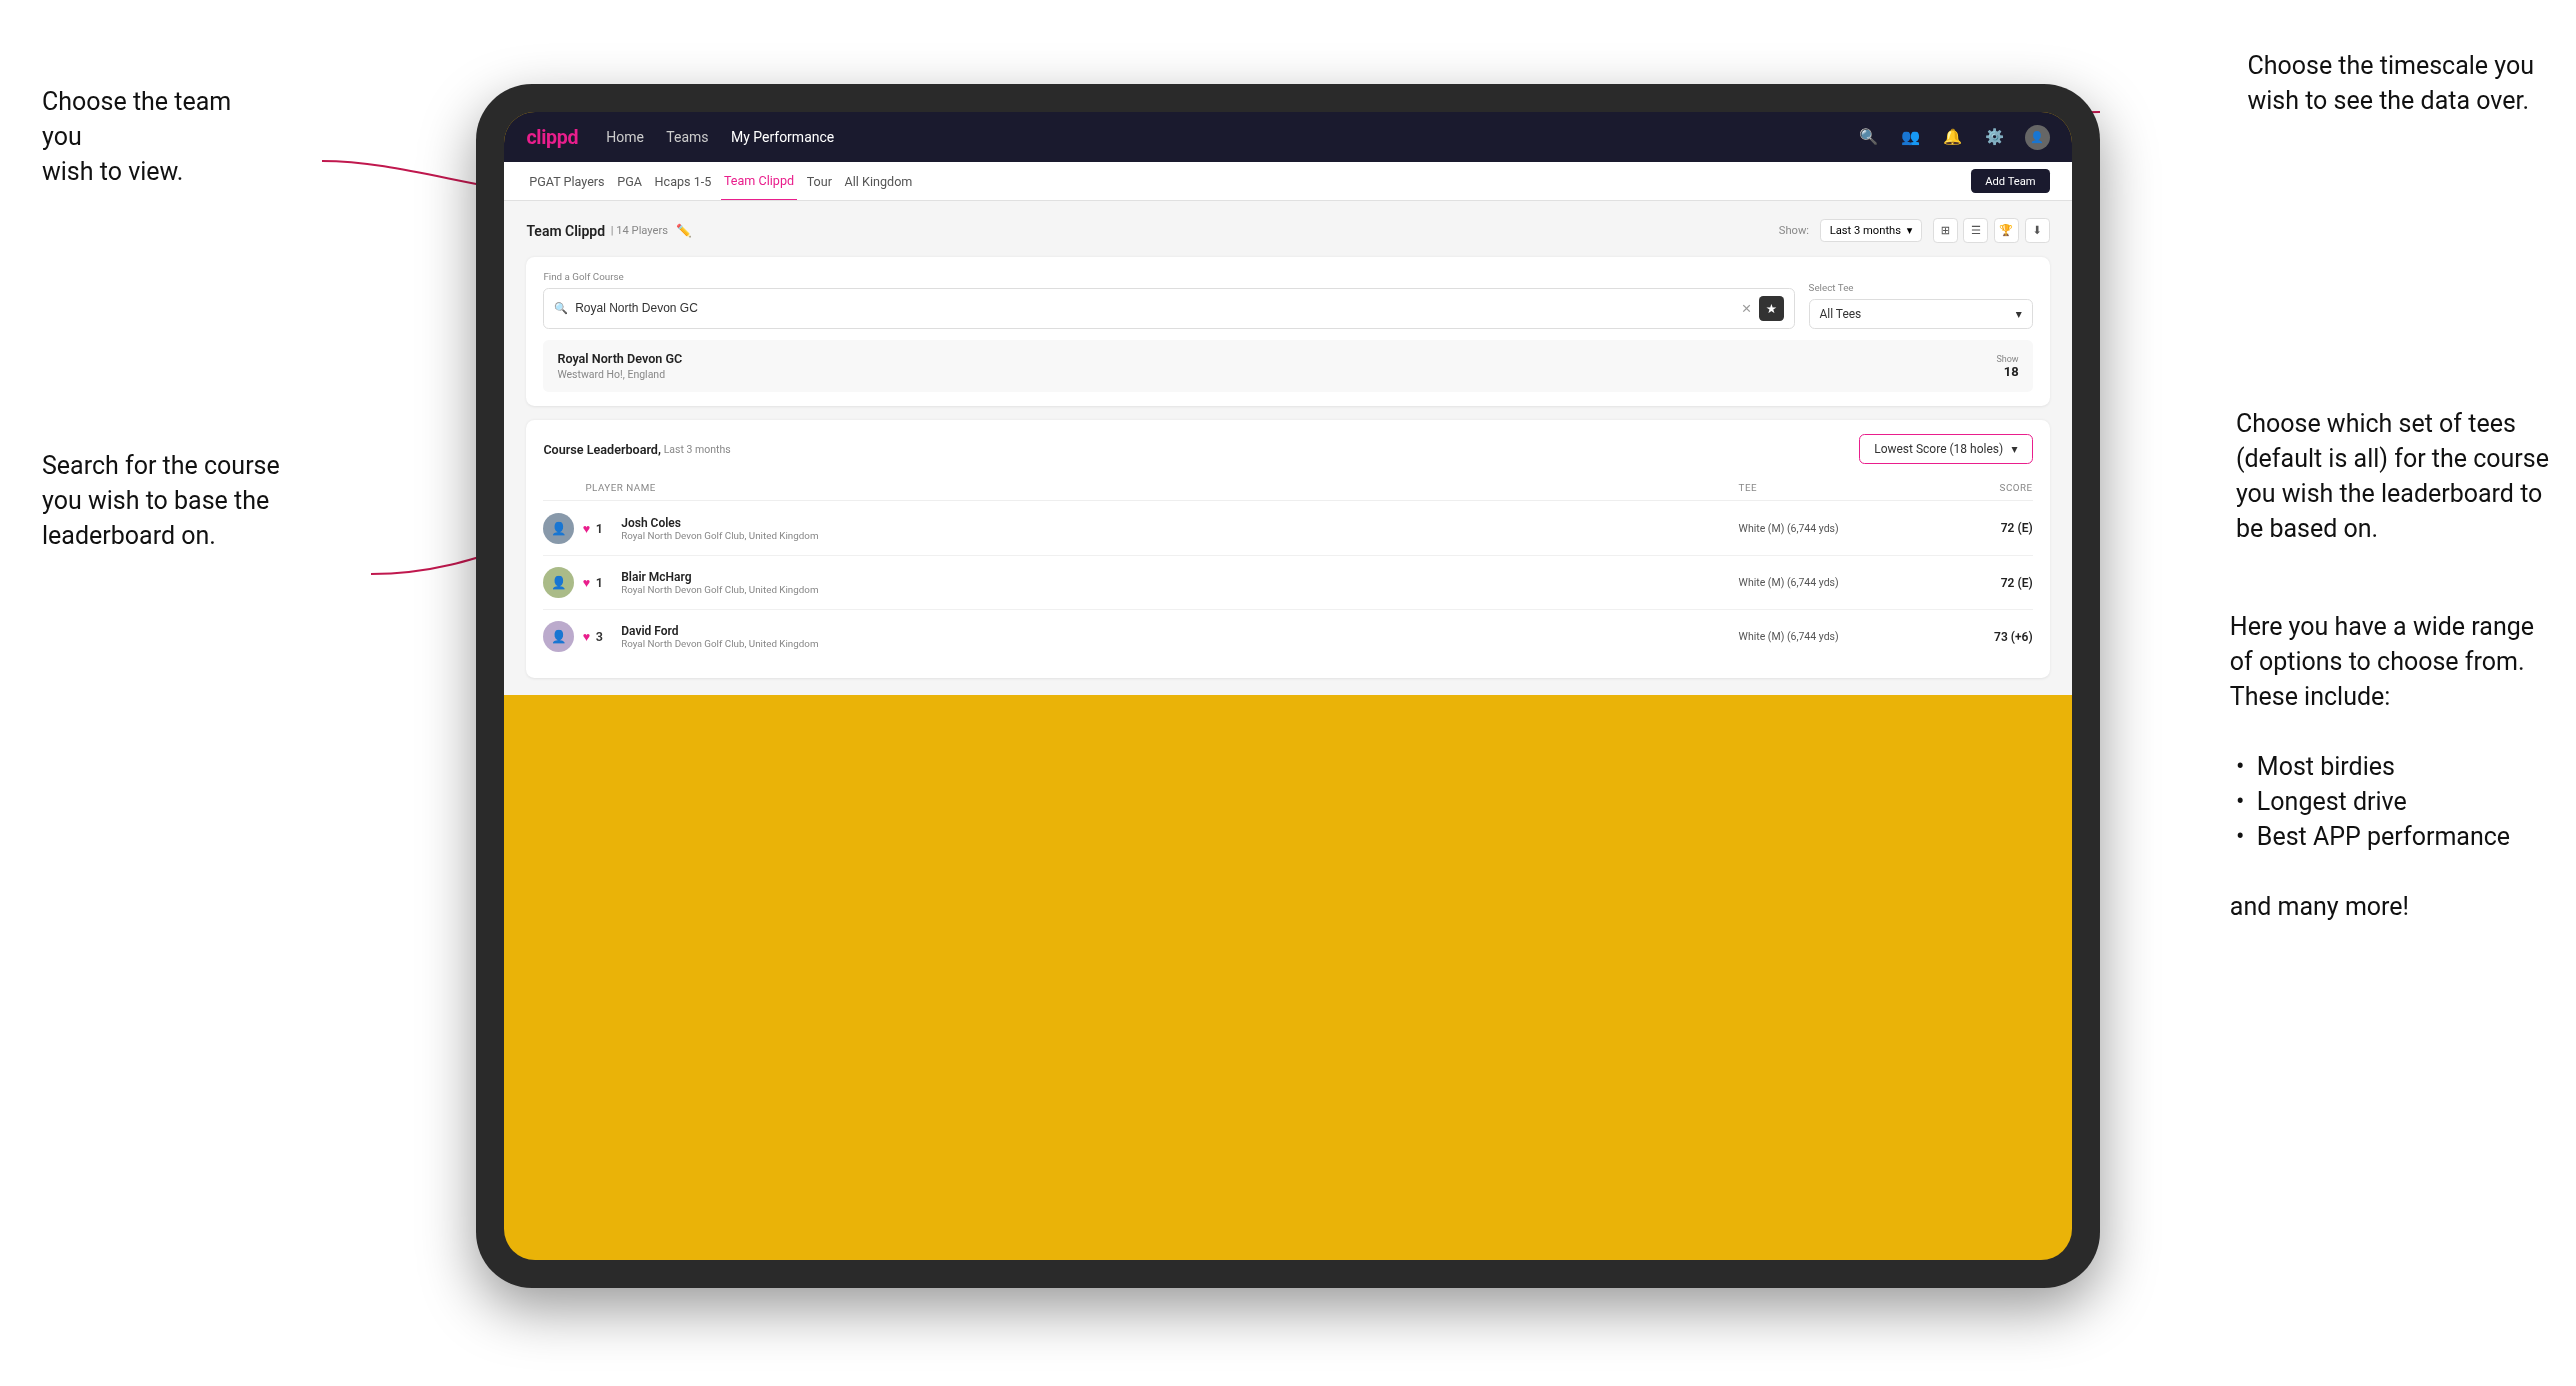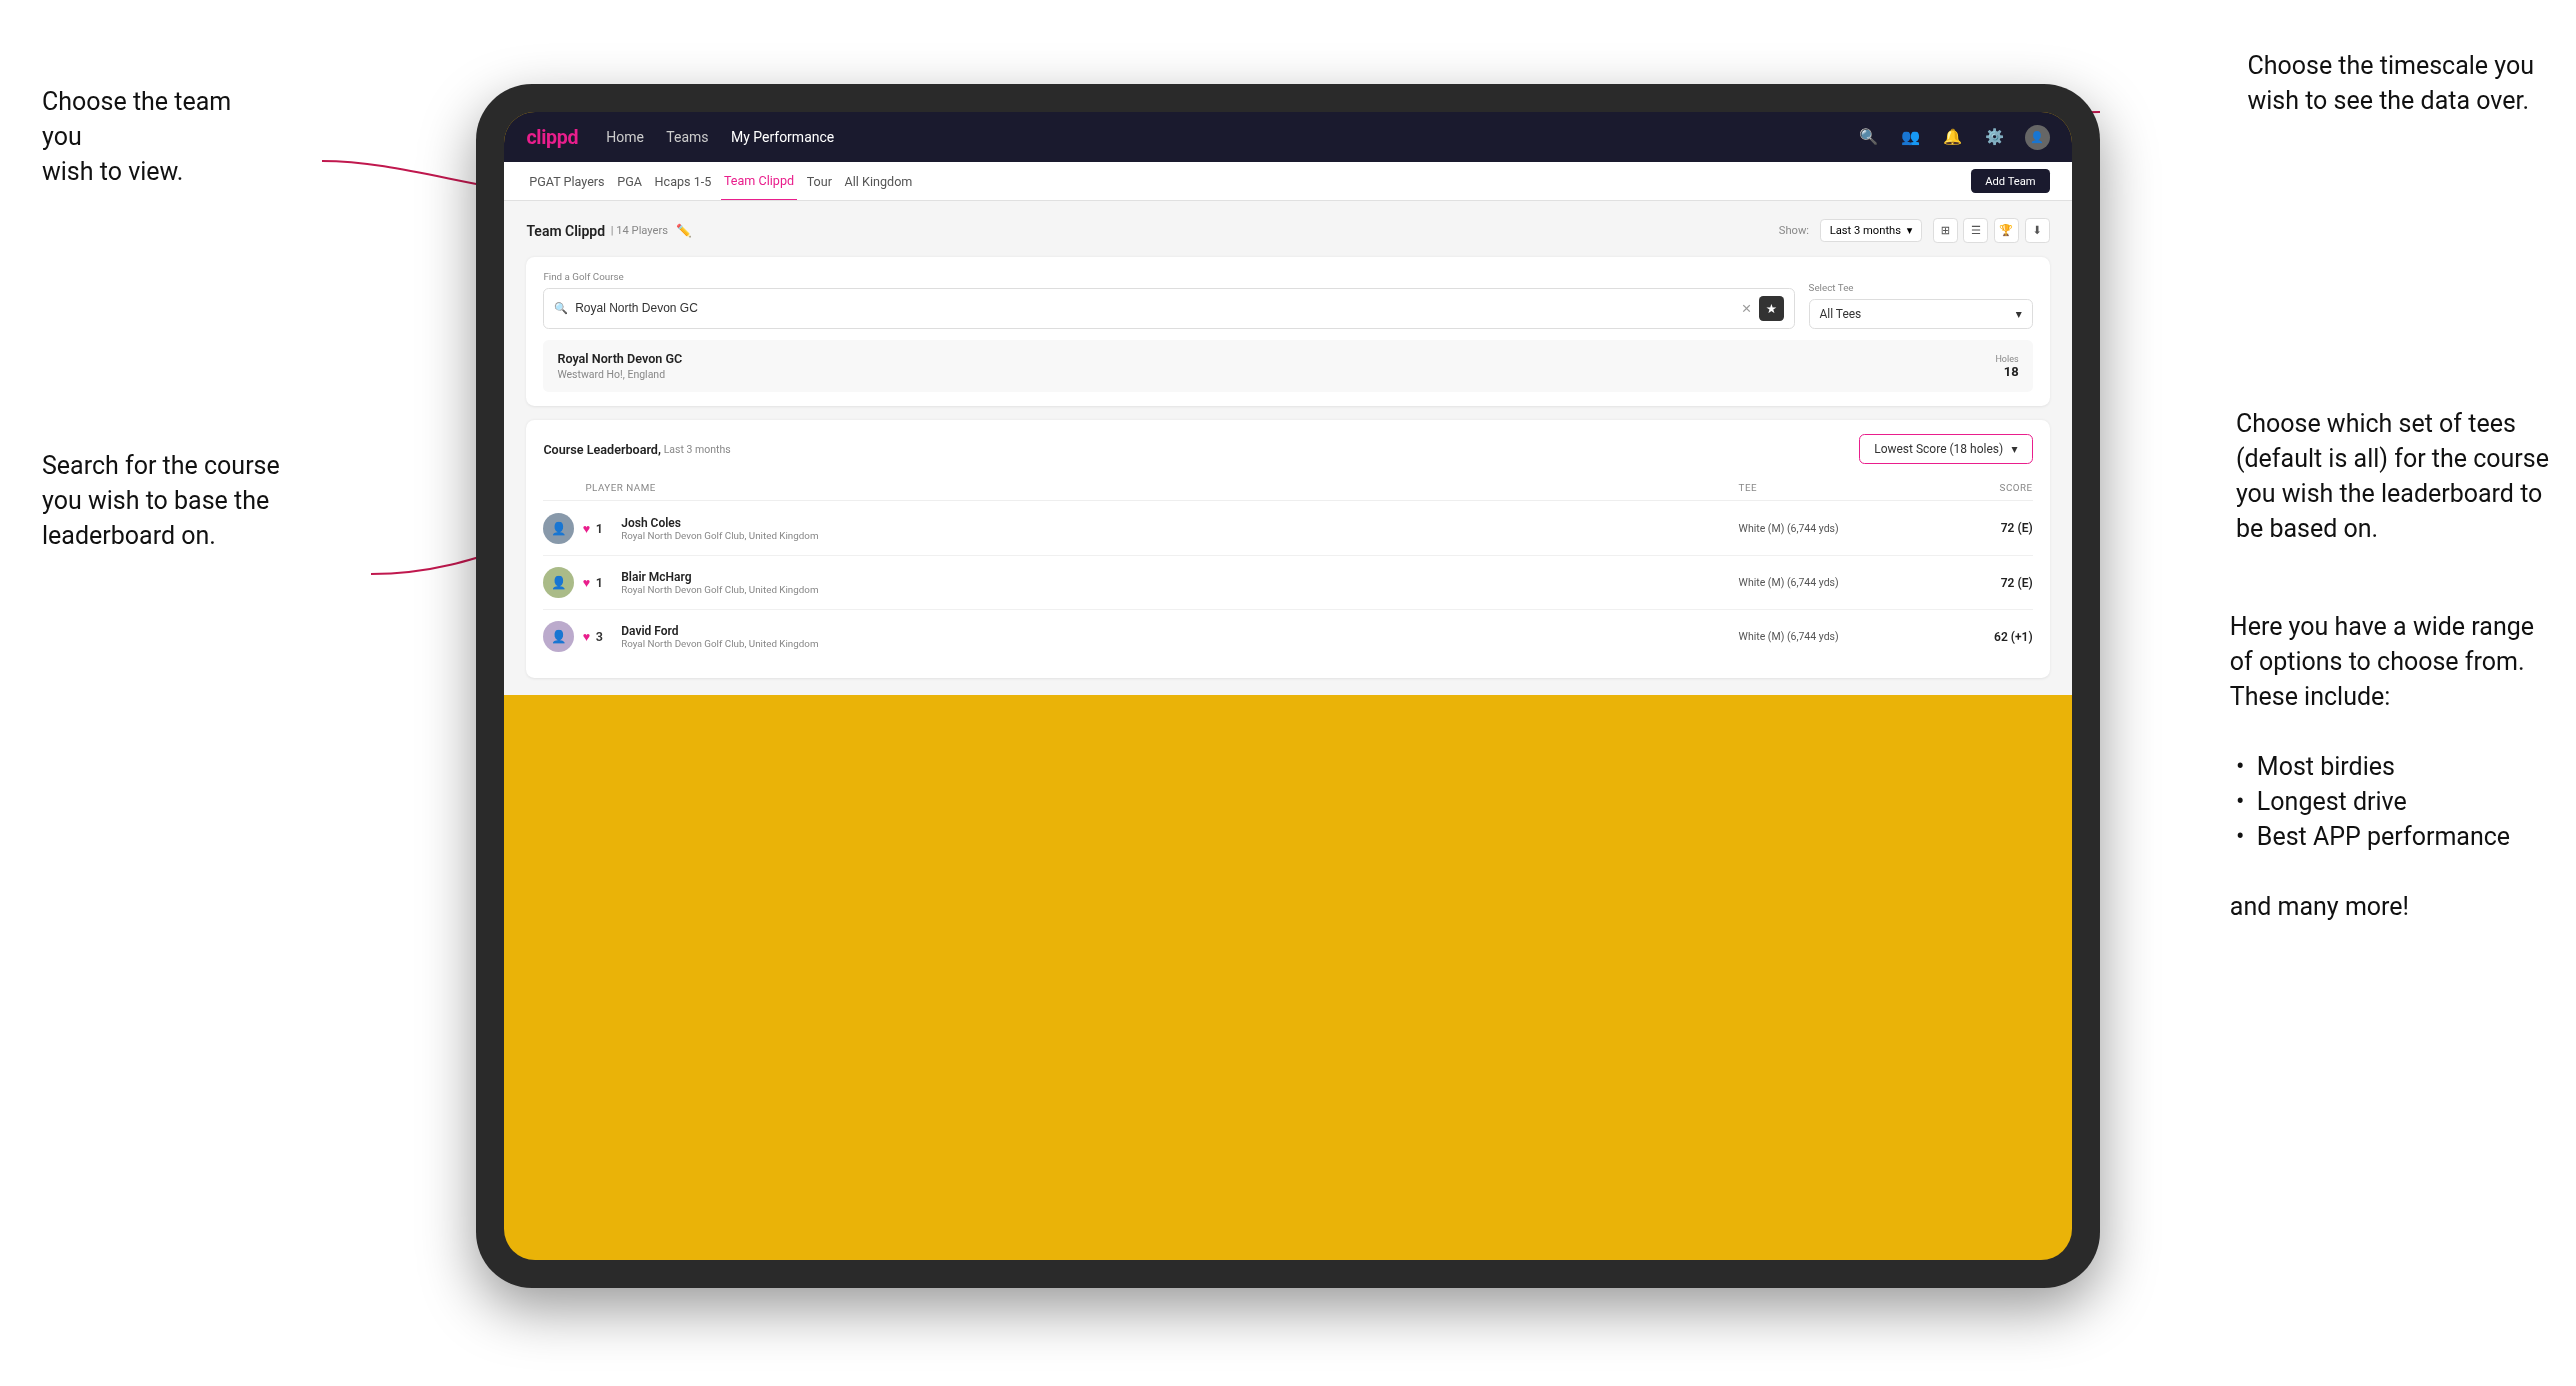--- a/index.html
+++ b/index.html
@@ -616,21 +616,21 @@
             </div>
           </div>
         </div>
 
         <div class="course-result">
           <div>
             <div class="course-name">Royal North Devon GC</div>
             <div class="course-location">Westward Ho!, England</div>
           </div>
           <div class="holes-box">
-            <div class="holes-label">Holes</div>
+            <div class="holes-label">Show</div>
             <div class="holes-value">18</div>
           </div>
         </div>
       </div>
 
       <div class="leaderboard-section">
         <div class="leaderboard-header">
           <span class="leaderboard-title">Course Leaderboard,</span>
           <span class="leaderboard-subtitle">Last 3 months</span>
           <div class="score-select-wrap">
@@ -681,21 +681,21 @@
             <div style="display:flex;align-items:center;flex:1;">
               <div class="player-avatar" style="background:#bbaacc;">👤</div>
               <span class="heart-icon">♥</span>
               <span class="rank-num">3</span>
               <div class="player-info">
                 <div class="player-name">David Ford</div>
                 <div class="player-club">Royal North Devon Golf Club, United Kingdom</div>
               </div>
             </div>
             <div class="tee-info">White (M) (6,744 yds)</div>
-            <div class="score-info">62 (+1)</div>
+            <div class="score-info">73 (+6)</div>
           </div>
 
         </div>
       </div>
 
     </div>
   </div>
 </div>
 
 

